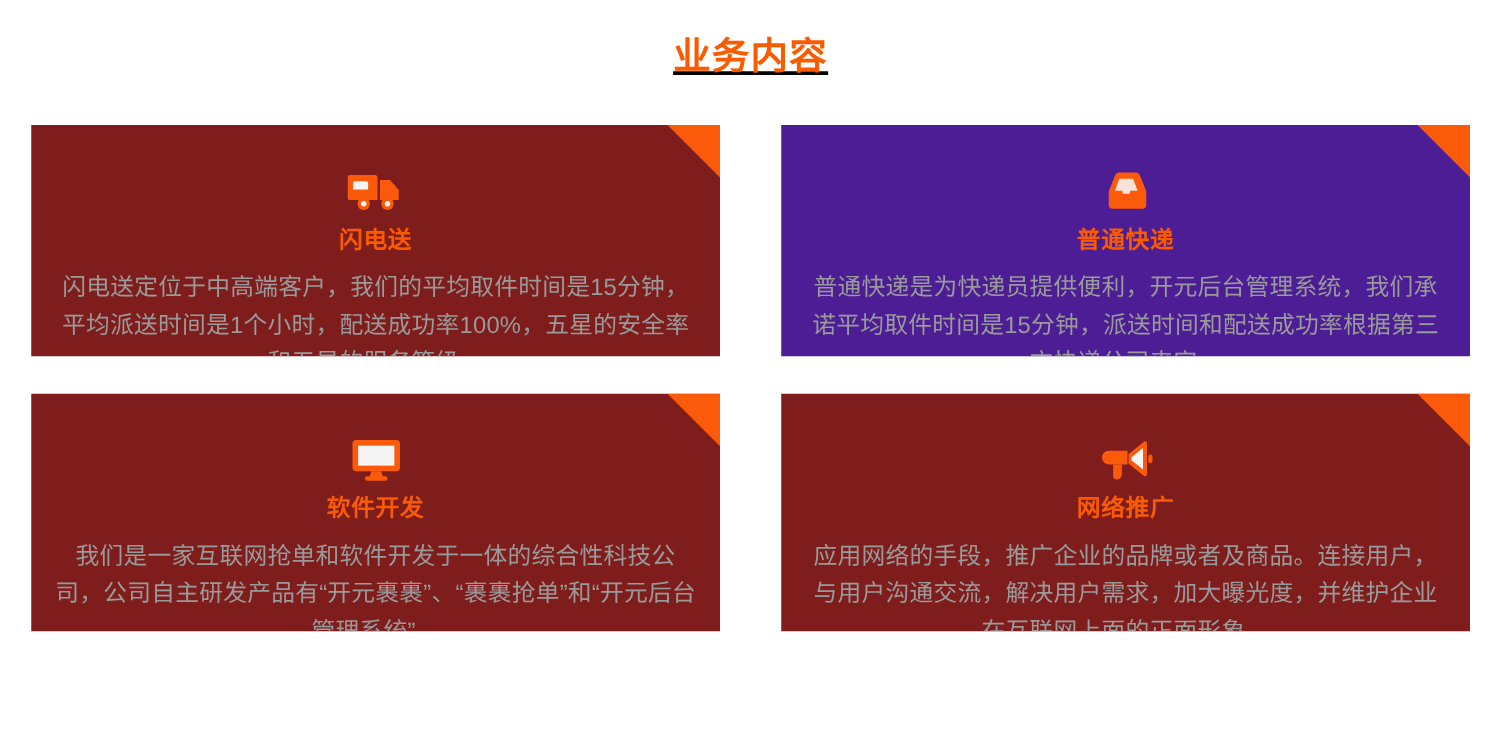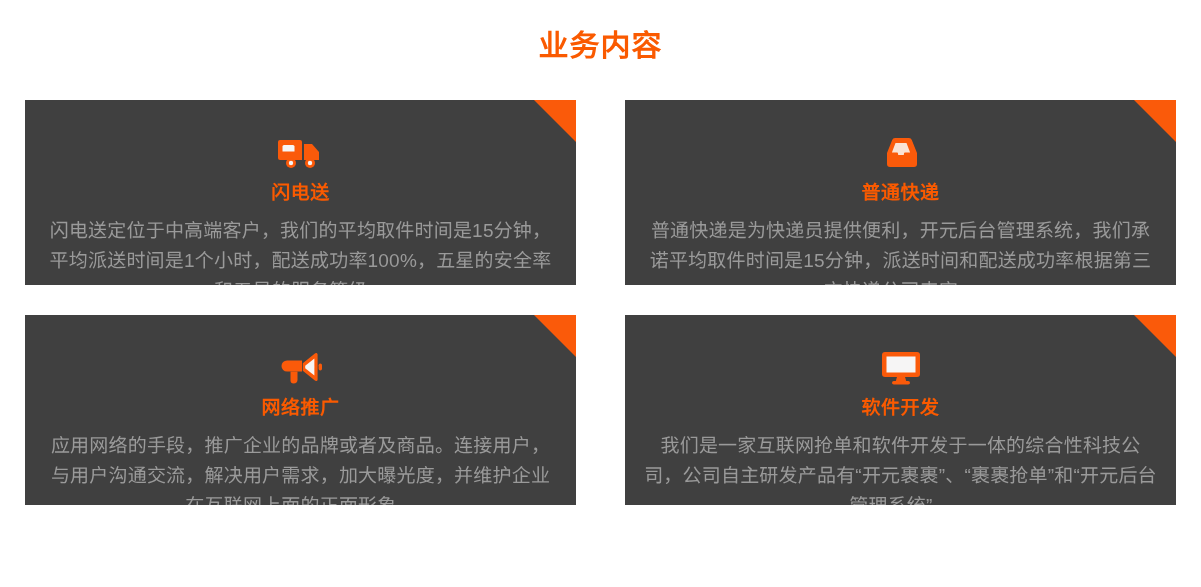--- a/index.html
+++ b/index.html
@@ -13,20 +13,21 @@
     background: #ffffff;
     font-family: "Liberation Sans", "DejaVu Sans", sans-serif;
     overflow: hidden;
   }
 
   .page {
     position: relative;
     width: 1201px;
     height: 587px;
     box-sizing: border-box;
+    text-decoration: underline;
   }
 
   
   .section-title {
     width: 100%;
     text-align: center;
     font-size: 30px;
     font-weight: bold;
     color: #FA5A00;
     letter-spacing: 1px;
@@ -44,29 +45,29 @@
     width: 1151px;
     display: grid;
     grid-template-columns: 551px 551px;
     grid-template-rows: 185px 190px;
     column-gap: 49px;
     row-gap: 30px;
   }
 
   .card {
     position: relative;
-    background: #404040;
+    background: #7f1d1d;
     overflow: hidden;
     box-sizing: border-box;
     padding: 32px 18px 0 18px;
     text-align: center;
   }
 
   .card.is-active {
-    background: #404040;
+    background: #4c1d95;
   }
 
   
   .corner-ribbon {
     position: absolute;
     top: 0;
     right: 0;
     width: 0;
     height: 0;
     border-top: 42px solid #FA5A0A;
@@ -145,42 +146,42 @@
       </span>
       <div class="card-title">普通快递</div>
       <p class="card-desc">普通快递是为快递员提供便利，开元后台管理系统，我们承诺平均取件时间是15分钟，派送时间和配送成功率根据第三方快递公司来定。</p>
     </div>
 
     <div class="card">
       <span class="corner-ribbon"></span>
       <span class="card-icon">
         <svg viewBox="0 0 46 42" xmlns="http://www.w3.org/2000/svg" aria-hidden="true">
           <g fill="#FA5A0A">
+            <path d="M7 5 h32 a3 3 0 0 1 3 3 v19 a3 3 0 0 1 -3 3 h-32 a3 3 0 0 1 -3 -3 v-19 a3 3 0 0 1 3 -3 z"></path>
+            <rect x="8.5" y="9.5" width="29" height="16" fill="#F6F5F5"></rect>
+            <path d="M19 30 h8 l1.5 5 h-11 z"></path>
+            <rect x="14" y="34" width="18" height="3.6" rx="1.8"></rect>
+          </g>
+        </svg>
+      </span>
+      <div class="card-title">软件开发</div>
+      <p class="card-desc">我们是一家互联网抢单和软件开发于一体的综合性科技公司，公司自主研发产品有“开元裹裹”、“裹裹抢单”和“开元后台管理系统”。</p>
+    </div>
+
+    <div class="card">
+      <span class="corner-ribbon"></span>
+      <span class="card-icon">
+        <svg viewBox="0 0 46 42" xmlns="http://www.w3.org/2000/svg" aria-hidden="true">
+          <g fill="#FA5A0A">
             <path d="M38 6 c0.9 0 1.6 0.7 1.6 1.6 v24.8 c0 0.9 -0.7 1.6 -1.6 1.6 c-0.4 0 -0.8 -0.2 -1.1 -0.5 l-12.1 -9.8 v-7.4 l12.1 -9.8 c0.3 -0.3 0.7 -0.5 1.1 -0.5 z"></path>
             <path d="M36.4 11.4 v17.2 l-9.2 -7.4 v-2.4 z" fill="#F6F5F5"></path>
             <path d="M9 13.5 h15 v11 h-15 a5.5 5.5 0 0 1 0 -11 z"></path>
             <path d="M12.5 24.5 h7 v8 a4 4 0 0 1 -4 4 h0 a3 3 0 0 1 -3 -3 z"></path>
             <rect x="40.6" y="16.5" width="3.4" height="7" rx="1.7"></rect>
           </g>
         </svg>
       </span>
       <div class="card-title">网络推广</div>
       <p class="card-desc">应用网络的手段，推广企业的品牌或者及商品。连接用户，与用户沟通交流，解决用户需求，加大曝光度，并维护企业在互联网上面的正面形象。</p>
     </div>
 
-    <div class="card">
-      <span class="corner-ribbon"></span>
-      <span class="card-icon">
-        <svg viewBox="0 0 46 42" xmlns="http://www.w3.org/2000/svg" aria-hidden="true">
-          <g fill="#FA5A0A">
-            <path d="M7 5 h32 a3 3 0 0 1 3 3 v19 a3 3 0 0 1 -3 3 h-32 a3 3 0 0 1 -3 -3 v-19 a3 3 0 0 1 3 -3 z"></path>
-            <rect x="8.5" y="9.5" width="29" height="16" fill="#F6F5F5"></rect>
-            <path d="M19 30 h8 l1.5 5 h-11 z"></path>
-            <rect x="14" y="34" width="18" height="3.6" rx="1.8"></rect>
-          </g>
-        </svg>
-      </span>
-      <div class="card-title">软件开发</div>
-      <p class="card-desc">我们是一家互联网抢单和软件开发于一体的综合性科技公司，公司自主研发产品有“开元裹裹”、“裹裹抢单”和“开元后台管理系统”。</p>
-    </div>
-
   </div>
 </div>
 
 </body></html>

